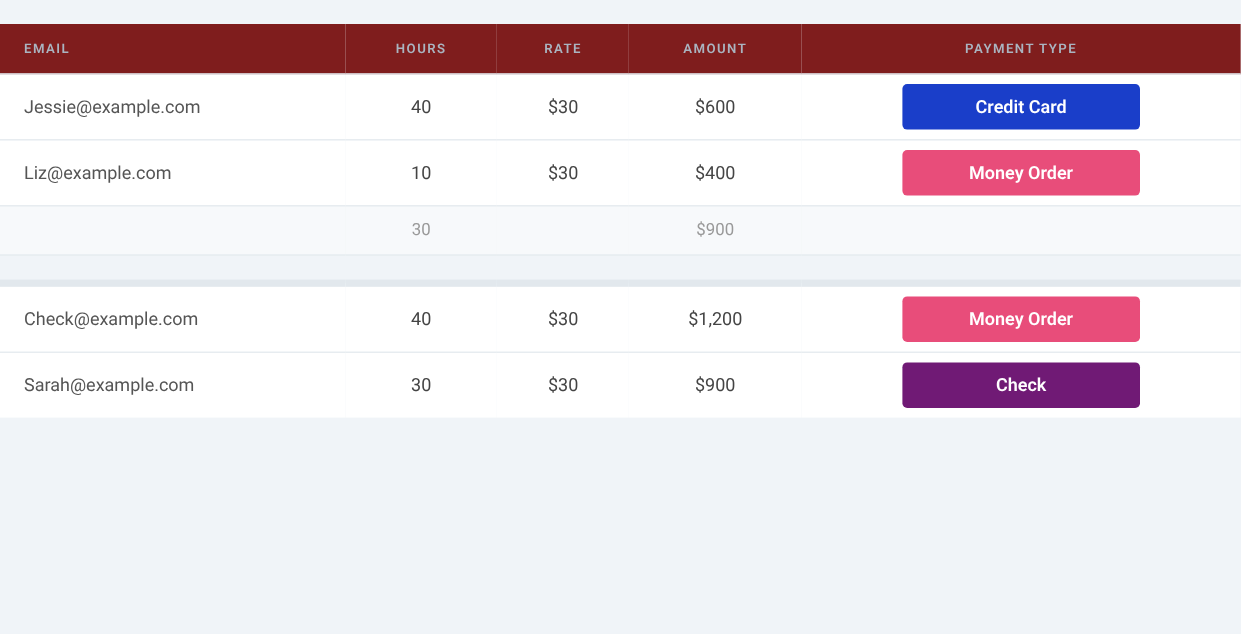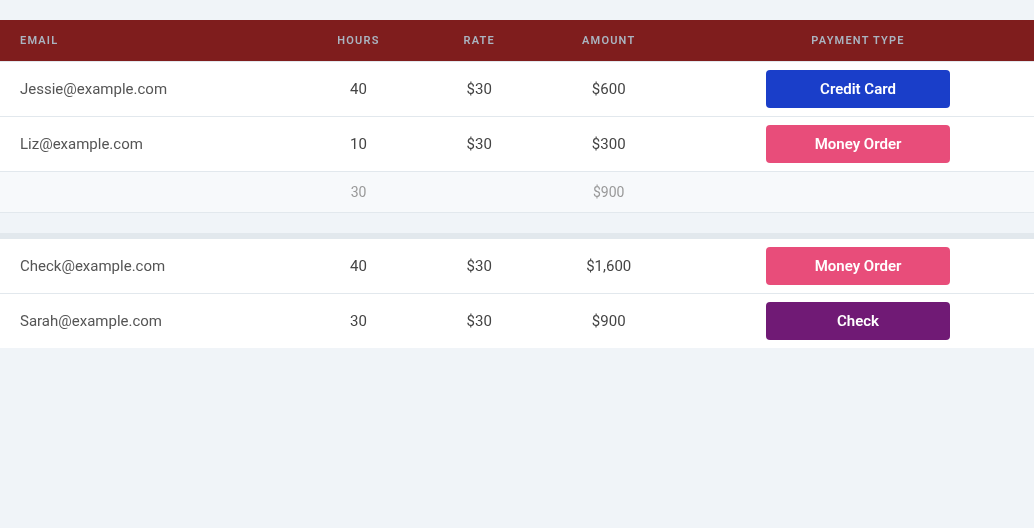--- a/index.html
+++ b/index.html
@@ -74,21 +74,21 @@
 
     tbody tr.spacer-row td {
       background: #f0f4f8;
       padding: 10px;
       border-top: none;
     }
 
     .payment-badge {
       display: inline-block;
       padding: 10px 0;
-      width: 184px;
+      width: 198px;
       text-align: center;
       font-size: 15px;
       font-weight: 600;
       color: #ffffff;
       border-radius: 4px;
     }
 
     .badge-credit-card {
       background-color: #1a3ec9;
     }
@@ -124,42 +124,42 @@
           <td>Jessie@example.com</td>
           <td>40</td>
           <td>$30</td>
           <td>$600</td>
           <td class="payment-cell"><div class="payment-badge badge-credit-card">Credit Card</div></td>
         </tr>
         <tr>
           <td>Liz@example.com</td>
           <td>10</td>
           <td>$30</td>
-          <td>$300</td>
+          <td>$400</td>
           <td class="payment-cell"><div class="payment-badge badge-money-order">Money Order</div></td>
         </tr>
         <tr class="subtotal-row">
           <td></td>
           <td>30</td>
           <td></td>
           <td>$900</td>
           <td></td>
         </tr>
         <tr class="spacer-row">
           <td></td>
           <td></td>
           <td></td>
           <td></td>
           <td></td>
         </tr>
         <tr class="group-divider">
           <td>Check@example.com</td>
           <td>40</td>
           <td>$30</td>
-          <td>$1,600</td>
+          <td>$1,200</td>
           <td class="payment-cell"><div class="payment-badge badge-money-order">Money Order</div></td>
         </tr>
         <tr>
           <td>Sarah@example.com</td>
           <td>30</td>
           <td>$30</td>
           <td>$900</td>
           <td class="payment-cell"><div class="payment-badge badge-check">Check</div></td>
         </tr>
       </tbody>

